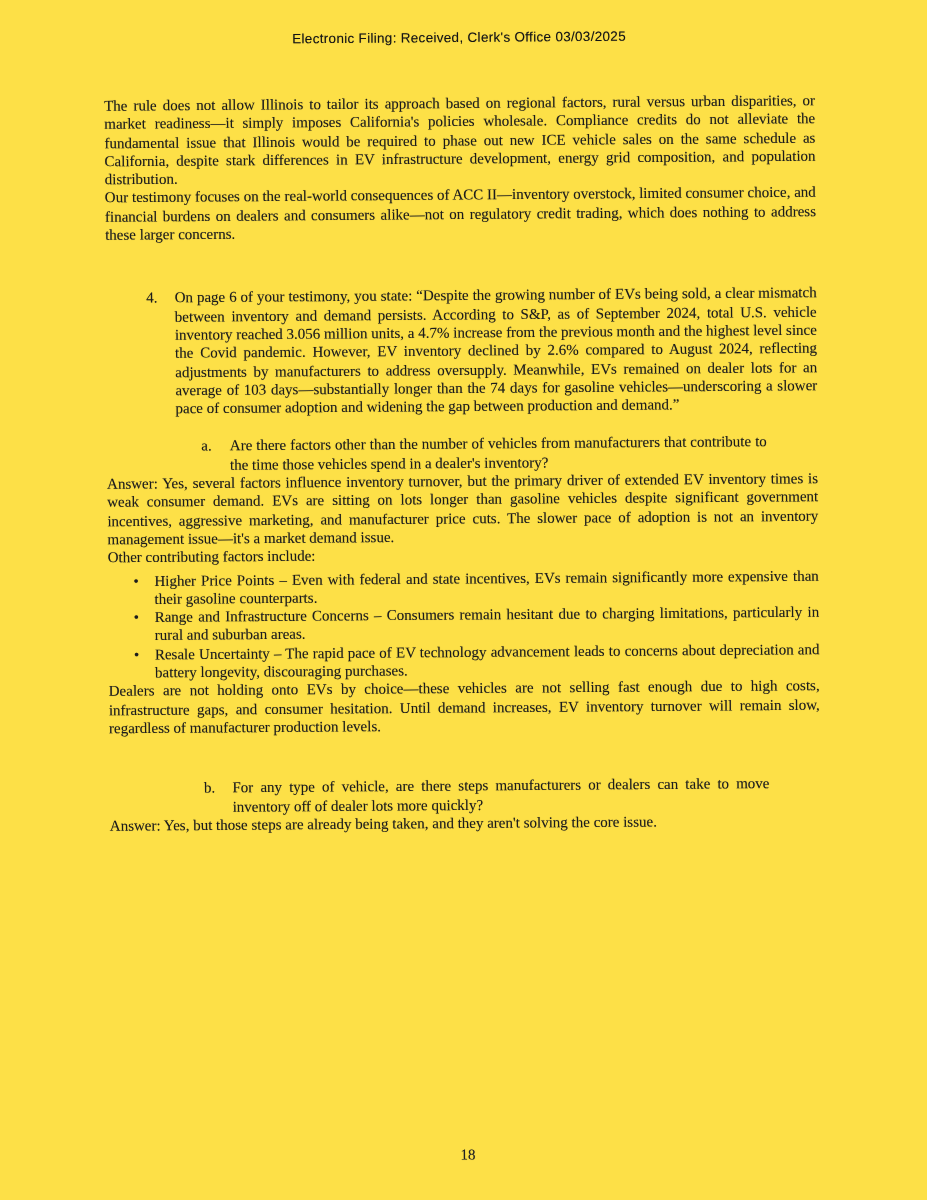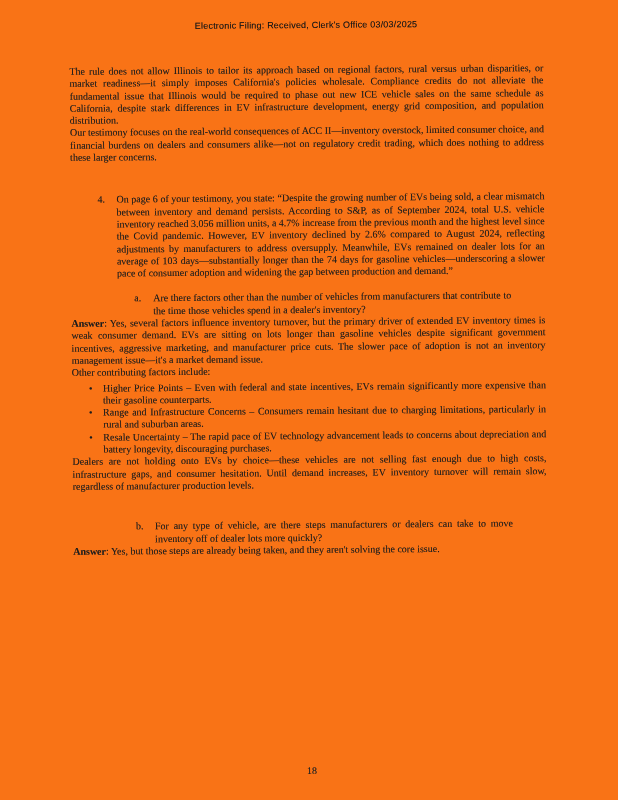--- a/index.html
+++ b/index.html
@@ -1,20 +1,20 @@
 <!DOCTYPE html>
 <html><head>
 <meta charset="utf-8">
 <style>
   html, body { margin: 0; padding: 0; background: #ffffff; }
   .page {
     position: relative;
     width: 618px;
     height: 800px;
-    background: #f97316;
+    background: #fde047;
     overflow: hidden;
     font-family: "Liberation Serif", serif;
     color: #1c1c1c;
   }
   .tilt {
     position: absolute;
     inset: 0;
     transform: rotate(-0.45deg);
     transform-origin: 50% 50%;
   }
@@ -52,21 +52,21 @@
     padding-left: 82px;
     margin-right: 34px;
   }
   .subq .qnum {
     position: absolute;
     left: 63px;
     top: 0;
   }
   .subq-b { margin-top: 28px; }
   .answer { margin-top: 15px; }
-  .answer .answer-label { font-weight: bold; }
+  .answer .answer-label { font-weight: normal; }
   .intro { margin-top: 17px; }
   .bullets {
     list-style: none;
     margin: 3px 0 0 0;
     padding: 0;
   }
   .bullets li {
     position: relative;
     padding-left: 31px;
     margin: 0;

